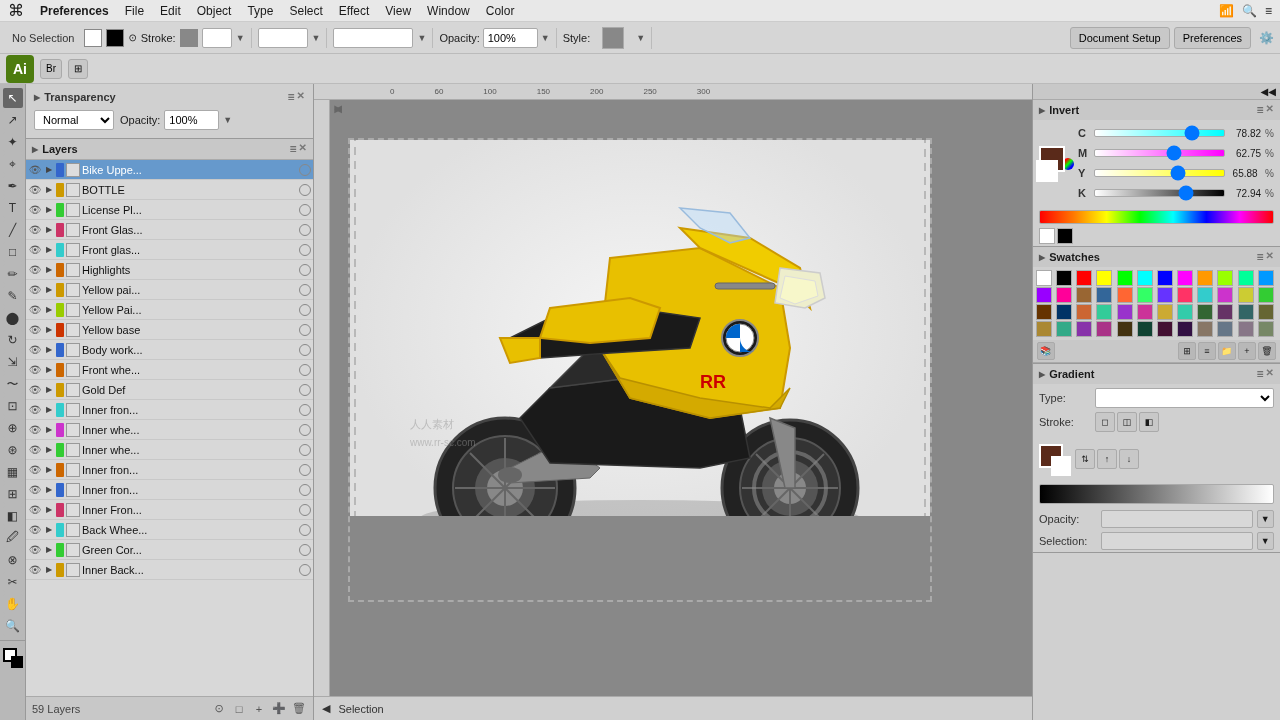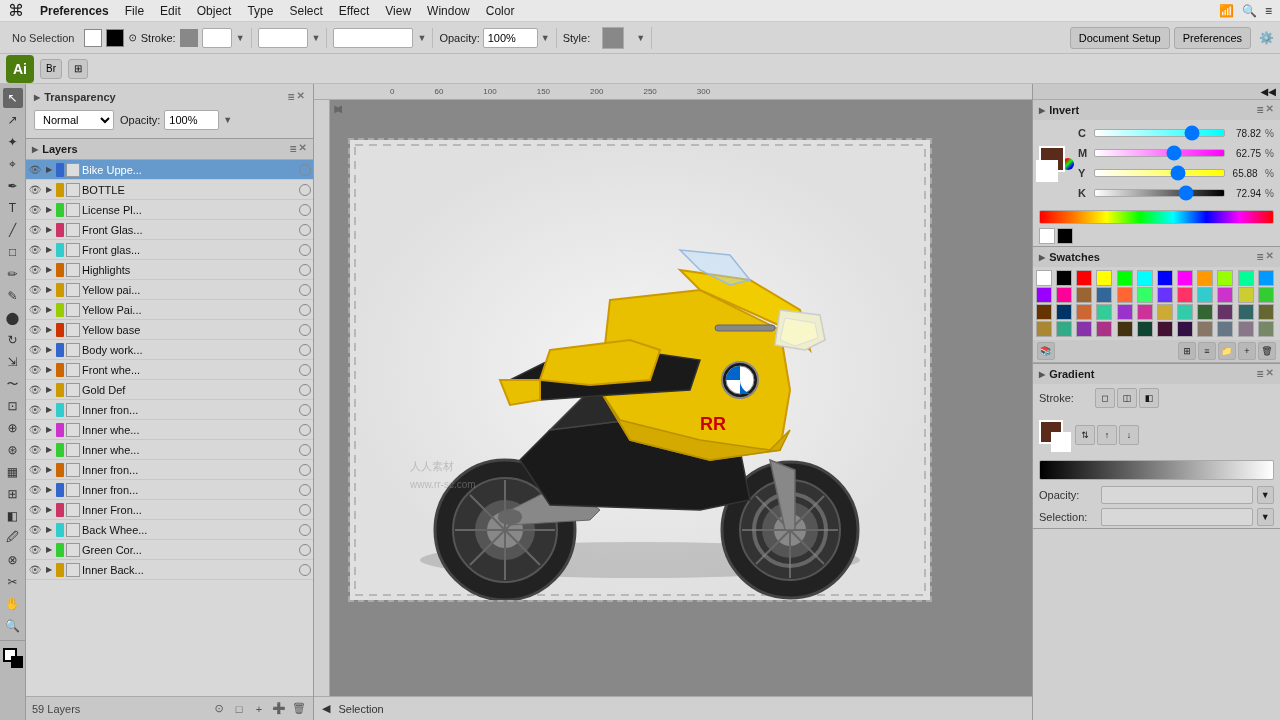--- a/index.html
+++ b/index.html
@@ -192,21 +192,21 @@
       left: 16px;
       right: 0;
       bottom: 24px;
       background: #888;
       overflow: hidden;
     }
     .canvas-white {
       position: absolute;
       top: 40px; left: 20px;
       width: 580px;
-      height: 460px;
+      height: 376px;
       background: white;
     }
     .canvas-dashed-border {
       position: absolute;
       top: 38px; left: 18px;
       width: 584px;
       height: 464px;
       border: 2px dashed #aaa;
     }
     #canvas-bottom-bar {
@@ -920,20 +920,26 @@
           <span class="triangle-icon">▶</span>
           <span>Gradient</span>
         </div>
         <div class="panel-arrows">
           <span class="panel-menu">≡</span>
           <span class="panel-close">✕</span>
         </div>
       </div>
       <div class="gradient-controls">
         <div class="gradient-row">
+          <span class="gradient-label">Type:</span>
+          <select class="gradient-type-dropdown">
+            <option></option>
+          </select>
+        </div>
+        <div class="gradient-row">
           <span class="gradient-label">Stroke:</span>
           <div class="gradient-stroke-btns">
             <div class="gradient-stroke-btn">◻</div>
             <div class="gradient-stroke-btn">◫</div>
             <div class="gradient-stroke-btn">◧</div>
           </div>
         </div>
       </div>
       <div class="gradient-preview-row">
         <div class="gradient-color-preview">

